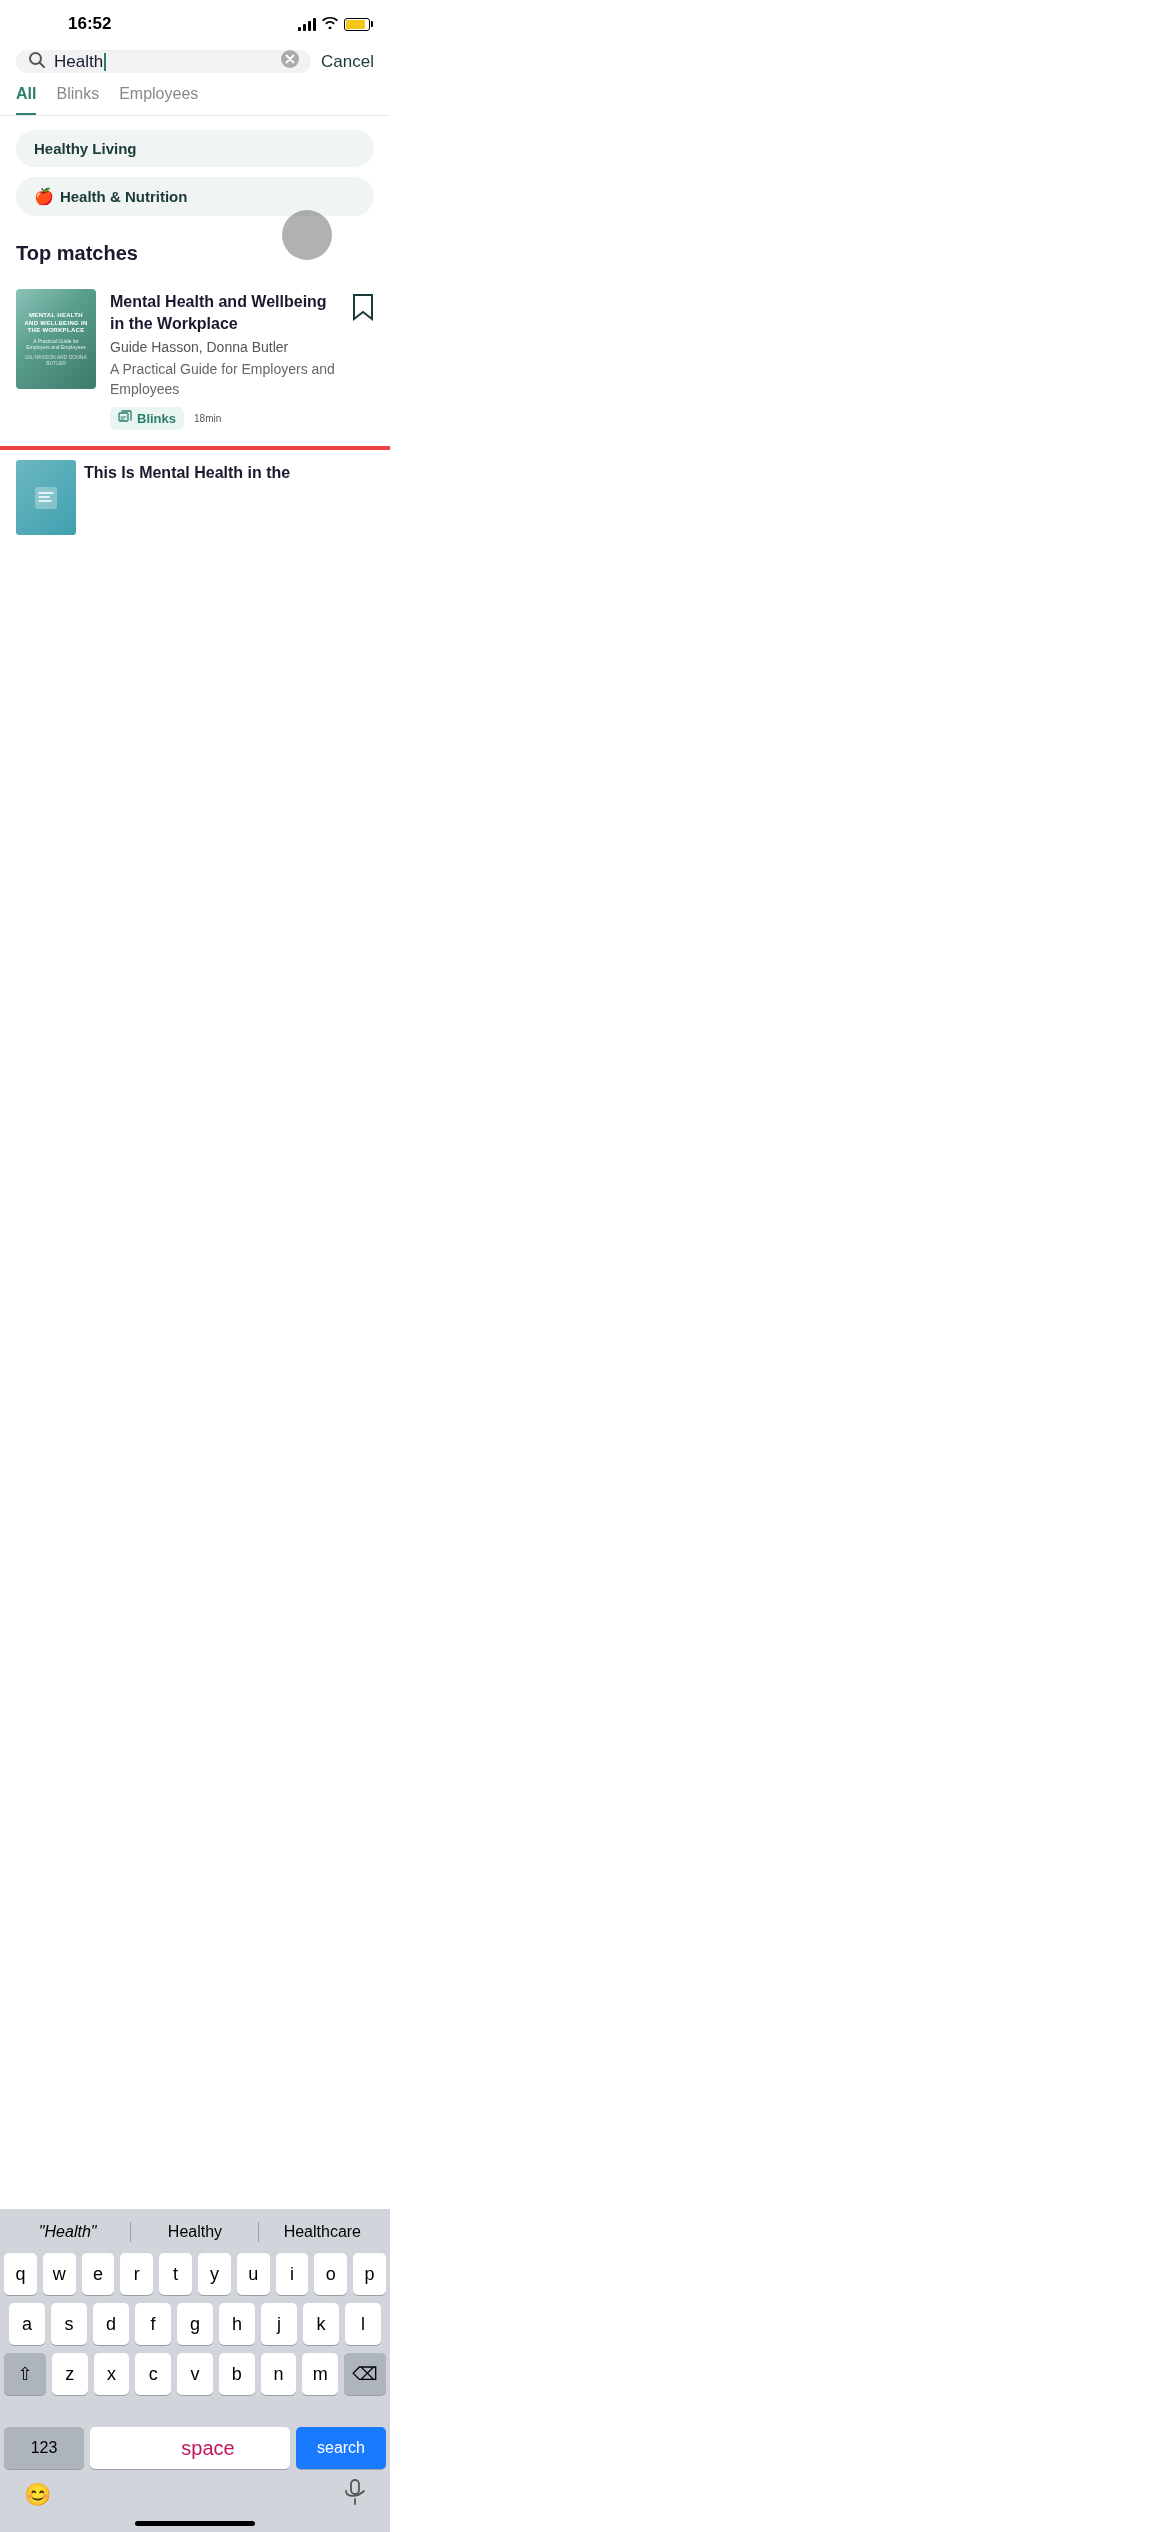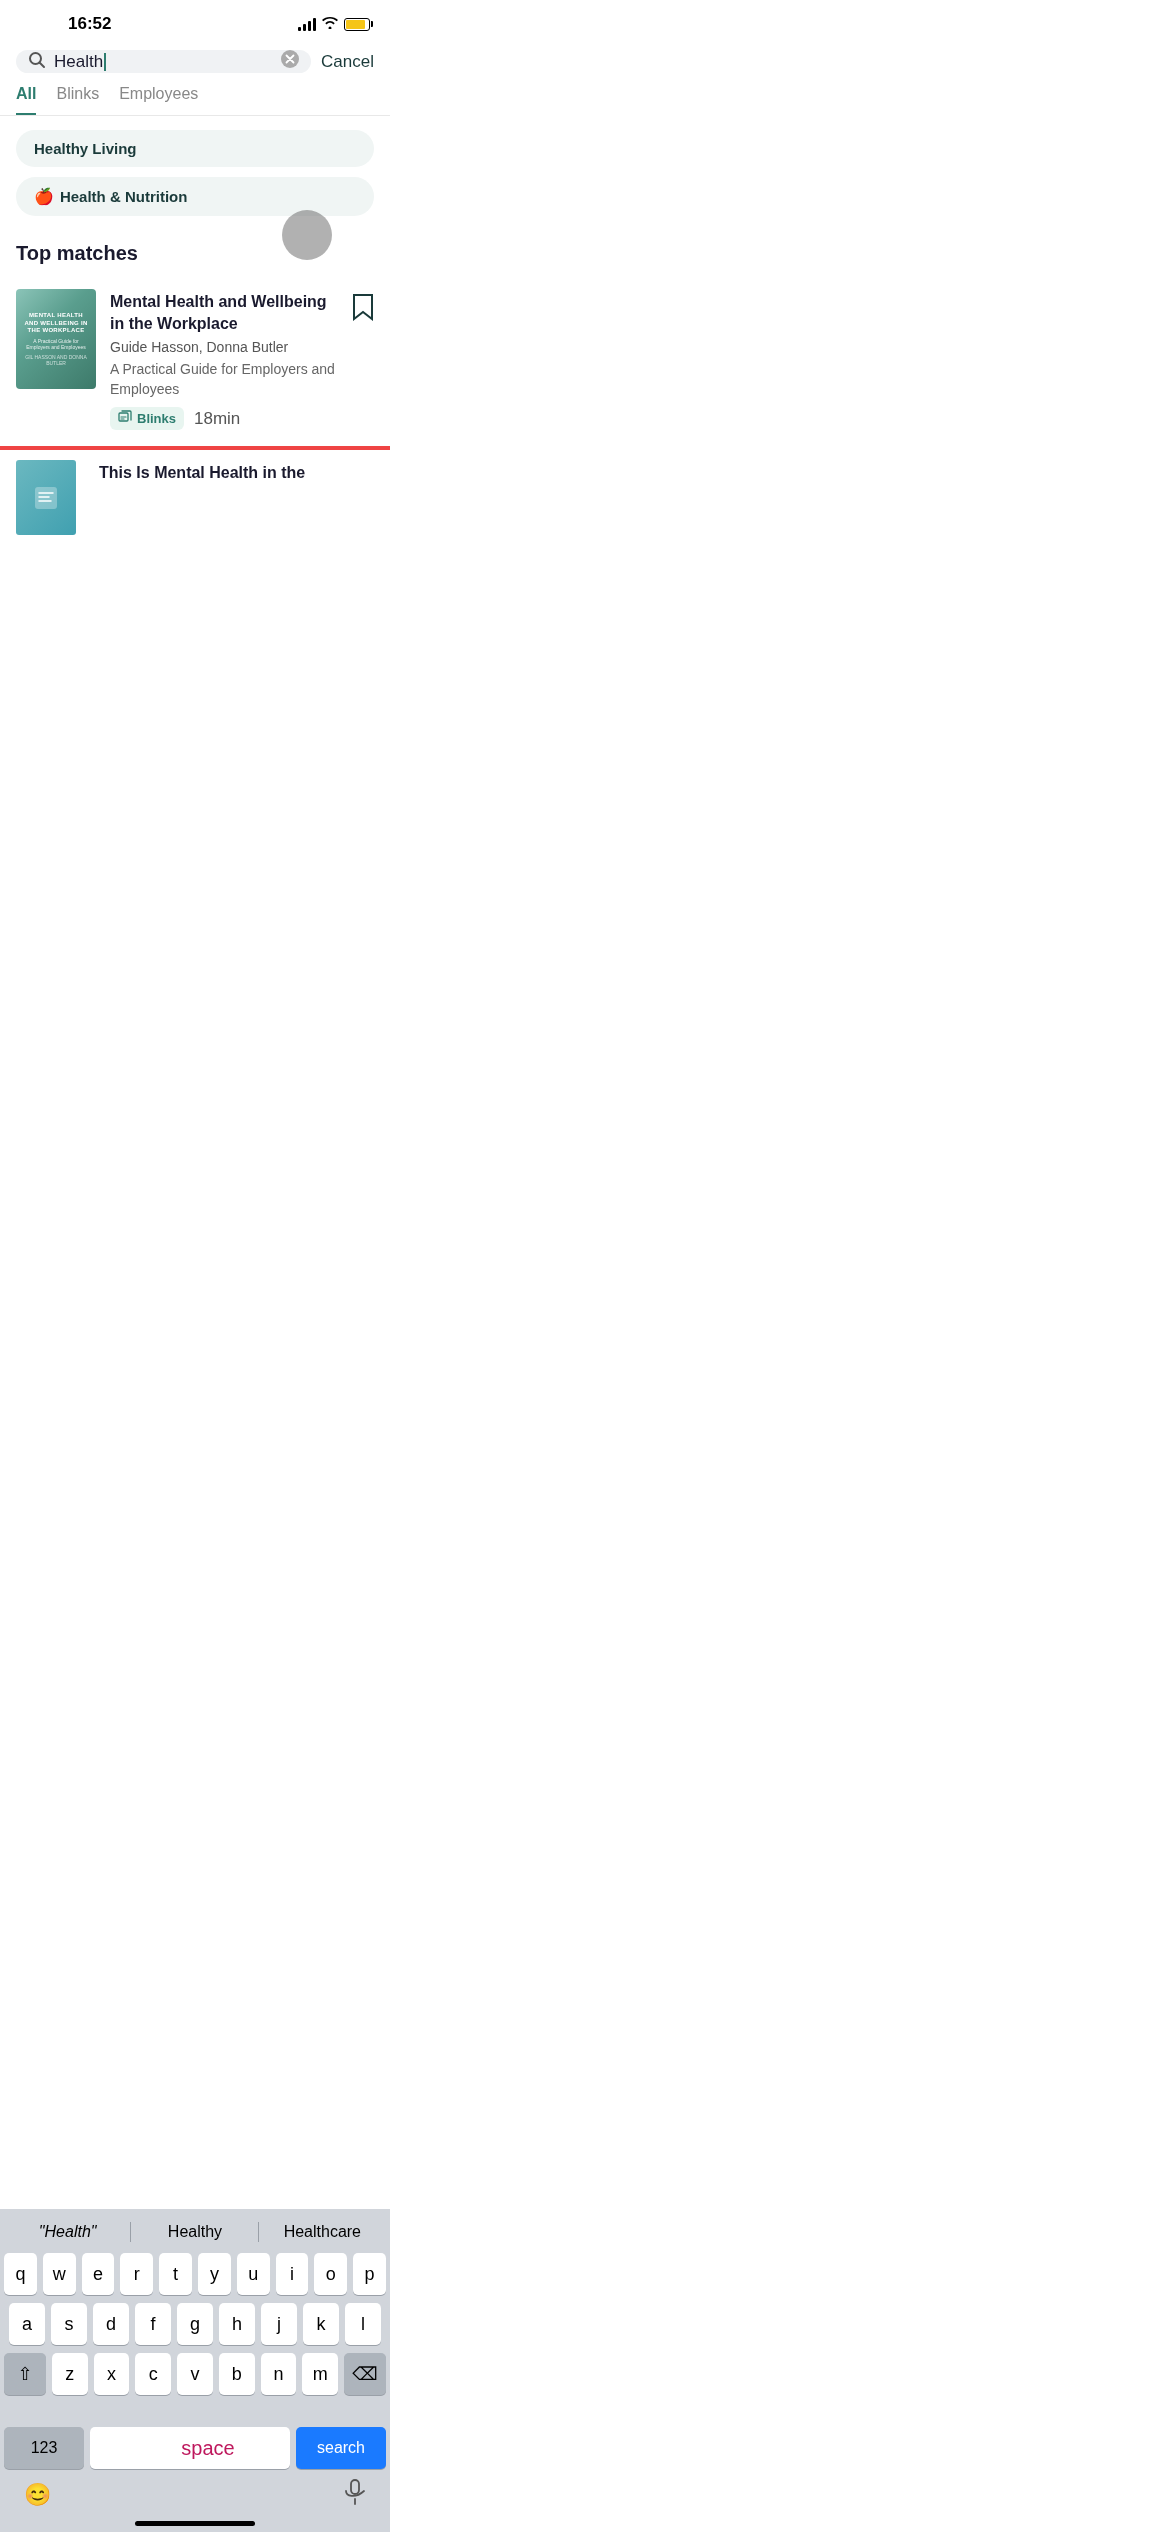--- a/index.html
+++ b/index.html
@@ -262,35 +262,35 @@
       gap: 5px;
       background: #e8f5f0;
       border-radius: 6px;
       padding: 3px 8px;
       font-size: 13px;
       font-weight: 600;
       color: #2d7d6f;
     }
     .blinks-icon { font-size: 14px; }
     .book-duration {
-      font-size: 17px;
+      font-size: 10px;
       color: #555;
     }
     .bookmark-btn {
       flex-shrink: 0;
       padding-top: 4px;
       cursor: pointer;
     }
 
     
     .book-item-partial {
       display: flex;
       align-items: flex-start;
       padding: 10px 16px 0;
-      gap: 23px;
+      gap: 8px;
     }
 
     
     .keyboard {
       position: fixed;
       bottom: 0;
       left: 0;
       right: 0;
       background: #d1d5db;
       padding: 6px 4px 6px;

